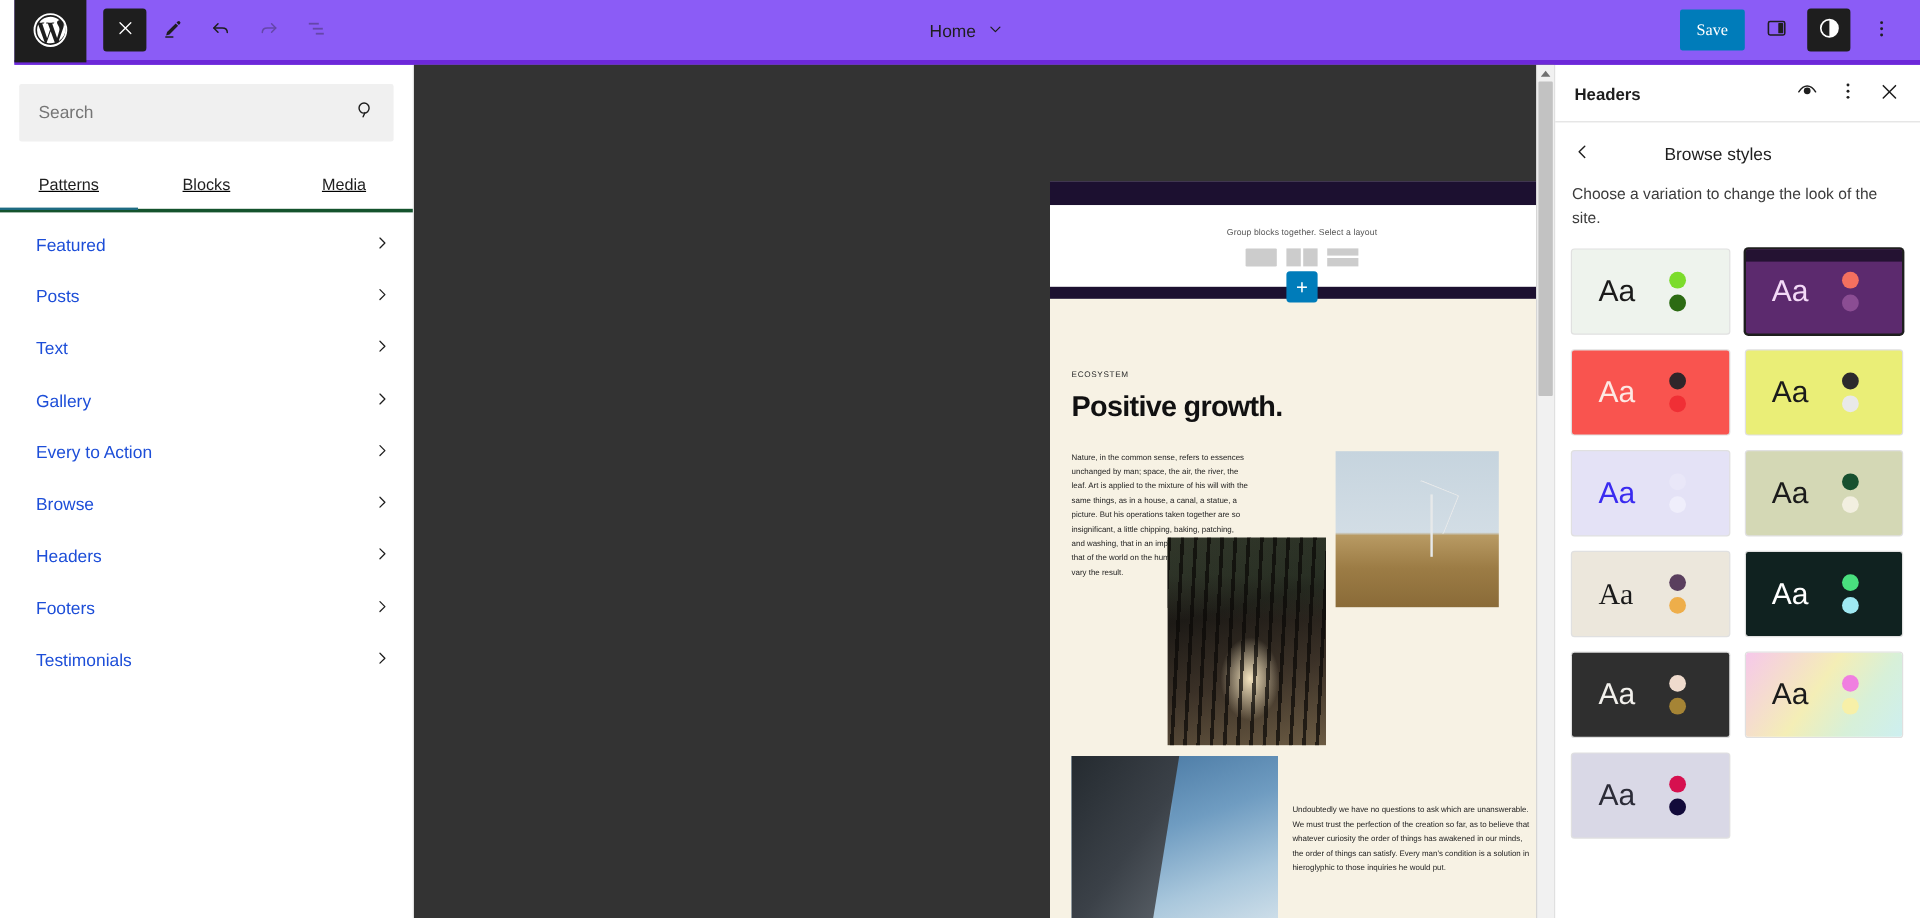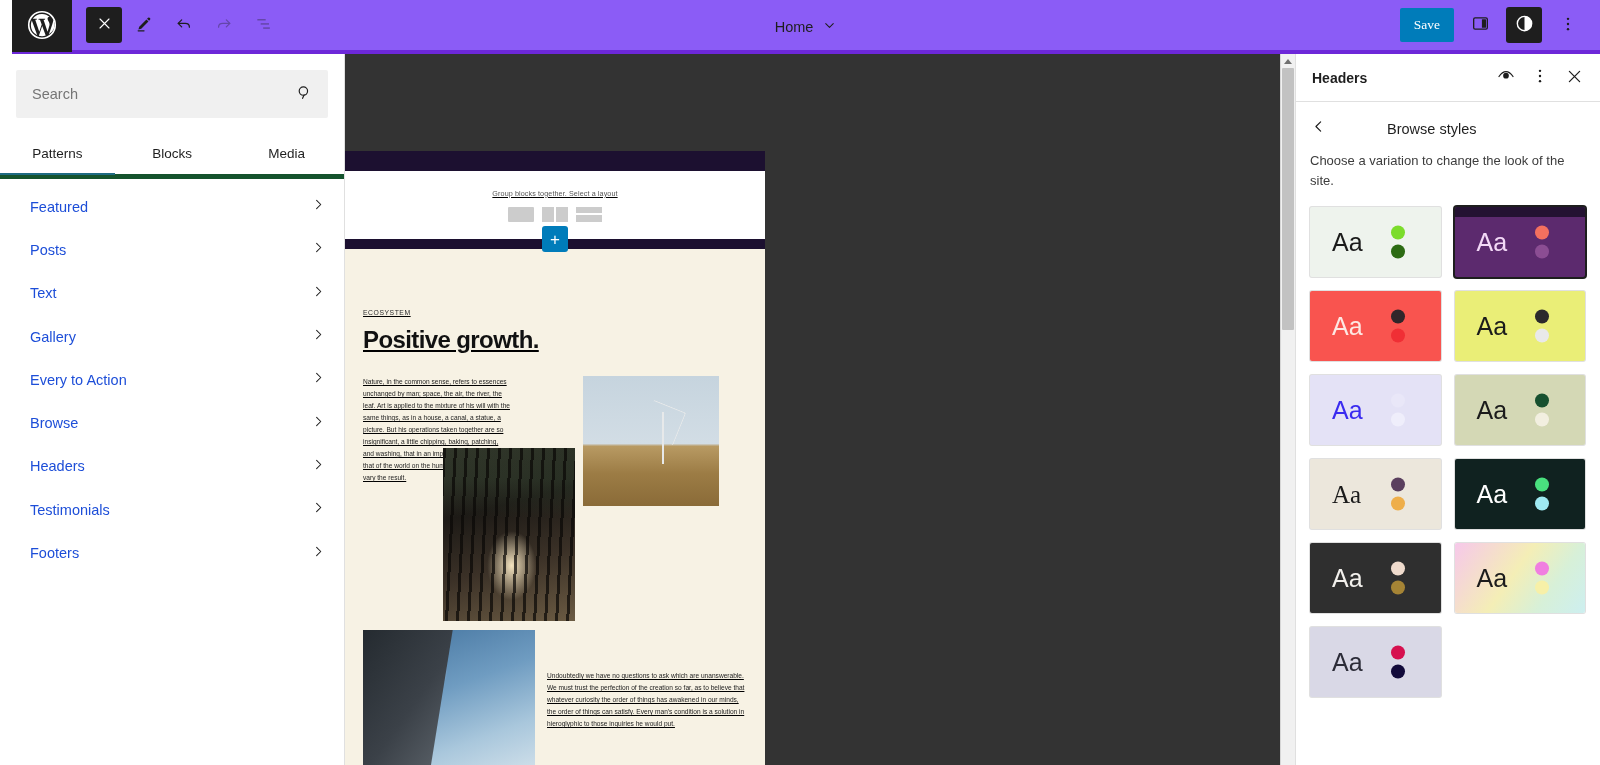--- a/index.html
+++ b/index.html
@@ -77,21 +77,21 @@
     background: #f0f0f0; border-radius: 2px; height: 48px;
     display: flex; align-items: center; padding: 0 14px 0 16px;
   }
   .search-box input {
     flex: 1; border: none; background: transparent; outline: none;
     font-size: 14.5px; color: #1e1e1e;
     font-family: "Liberation Sans", sans-serif;
   }
   .search-box input::placeholder { color: #757575; }
 
-  .tabs { display: flex; border-bottom: 5px solid #14532d; margin-top: 14px; }
+  .tabs { display: flex; border-bottom: 3px solid #14532d; margin-top: 14px; text-decoration: underline; }
   .tab {
     flex: 1; text-align: center; font-size: 13.5px; color: #1e1e1e;
     padding: 14px 0 13px; cursor: pointer; position: relative;
     background: none; border: none; font-family: "Liberation Sans", sans-serif;
   }
   .tab.active::after {
     content: ""; position: absolute; left: 0; right: 0; bottom: -1px;
     height: 2px; background: #1e6b82;
   }
   .cat-list { flex: 1; overflow: hidden; padding-top: 6px; }
@@ -100,21 +100,21 @@
     padding: 0 18px 0 30px; height: 43.3px; cursor: pointer;
   }
   .cat-item .nm { font-size: 14.5px; color: #1d4ed8; }
   .chev-r { color: #1e1e1e; display: block; }
 
   
   .canvas-area {
     flex: 1; background: #333333; position: relative;
     display: flex; justify-content: center; min-width: 0; overflow: hidden;
   }
-  .canvas-scroll-col { width: 100%; display: flex; justify-content: flex-start; text-decoration: underline; }
+  .canvas-scroll-col { width: 100%; display: flex; justify-content: flex-end; }
   .site {
     width: 420px; margin-top: 97px; position: relative;
     background: #fff;
   }
   .band-top { height: 20px; background: #1c1030; }
   .group-block {
     background: #fff; height: 68px;
     display: flex; flex-direction: column; align-items: center;
     justify-content: center; gap: 9px;
   }
@@ -426,27 +426,27 @@
                 <path d="M7.5 4.5 13 10l-5.5 5.5" stroke="#1e1e1e" stroke-width="1.4" stroke-linecap="round" stroke-linejoin="round"></path>
               </svg></span>
         </div>
         <div class="cat-item">
           <span class="nm">Headers</span>
           <span class="chev-r"><svg width="15" height="15" viewBox="0 0 20 20" fill="none">
                 <path d="M7.5 4.5 13 10l-5.5 5.5" stroke="#1e1e1e" stroke-width="1.4" stroke-linecap="round" stroke-linejoin="round"></path>
               </svg></span>
         </div>
         <div class="cat-item">
+          <span class="nm">Footers</span>
+          <span class="chev-r"><svg width="15" height="15" viewBox="0 0 20 20" fill="none">
+                <path d="M7.5 4.5 13 10l-5.5 5.5" stroke="#1e1e1e" stroke-width="1.4" stroke-linecap="round" stroke-linejoin="round"></path>
+              </svg></span>
+        </div>
+        <div class="cat-item">
           <span class="nm">Testimonials</span>
-          <span class="chev-r"><svg width="15" height="15" viewBox="0 0 20 20" fill="none">
-                <path d="M7.5 4.5 13 10l-5.5 5.5" stroke="#1e1e1e" stroke-width="1.4" stroke-linecap="round" stroke-linejoin="round"></path>
-              </svg></span>
-        </div>
-        <div class="cat-item">
-          <span class="nm">Footers</span>
           <span class="chev-r"><svg width="15" height="15" viewBox="0 0 20 20" fill="none">
                 <path d="M7.5 4.5 13 10l-5.5 5.5" stroke="#1e1e1e" stroke-width="1.4" stroke-linecap="round" stroke-linejoin="round"></path>
               </svg></span>
         </div>
       </div>
     </div>
 
     <div class="canvas-area" style="background: rgb(51, 51, 51);">
       <div class="canvas-scroll-col">
         <div class="site">

